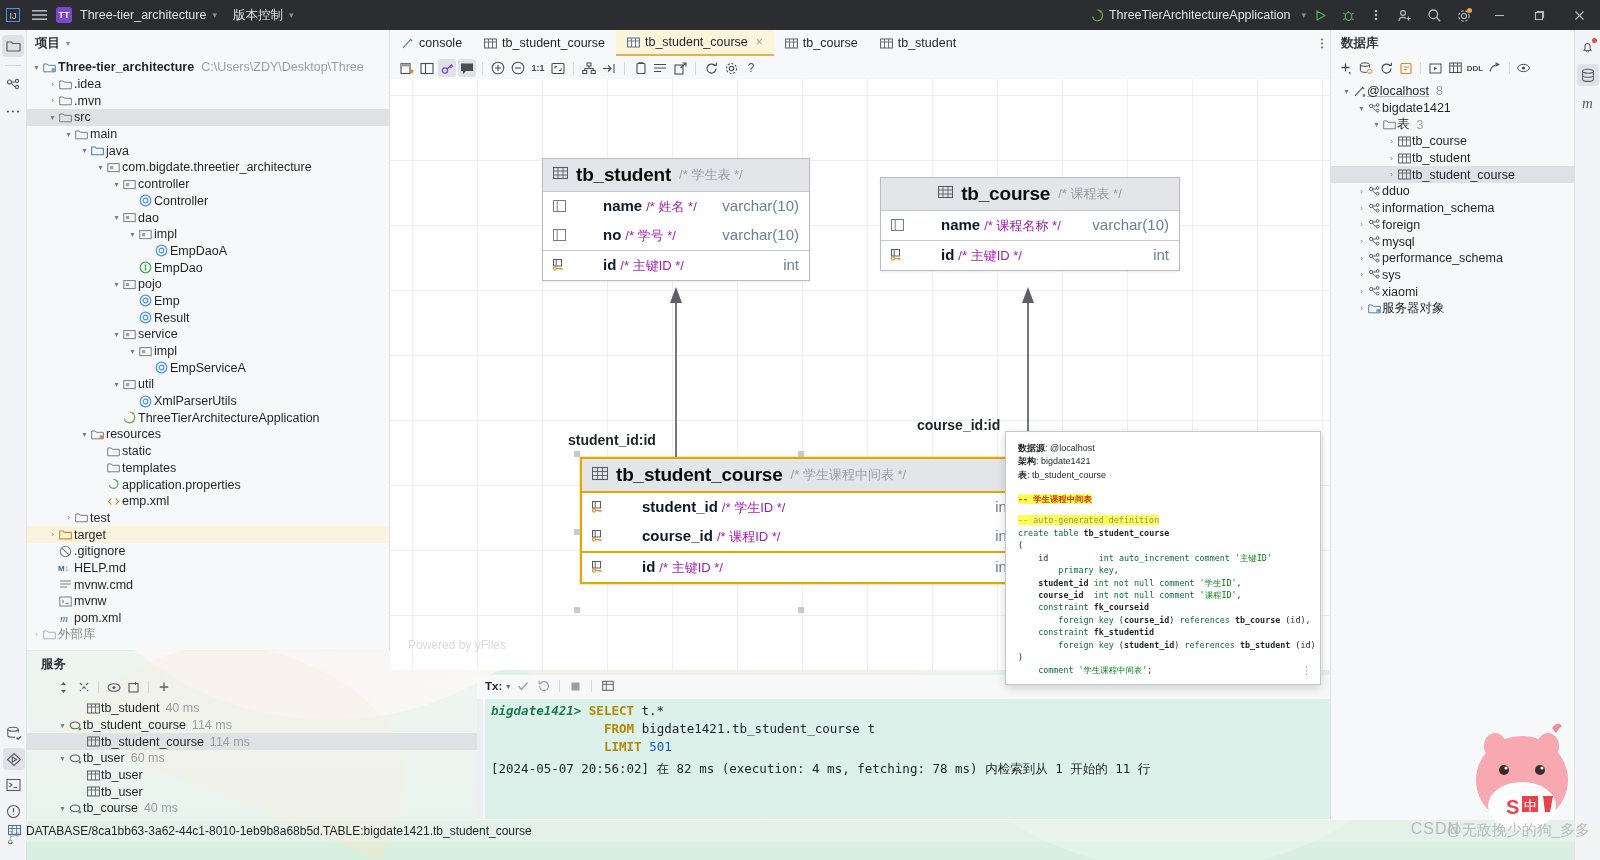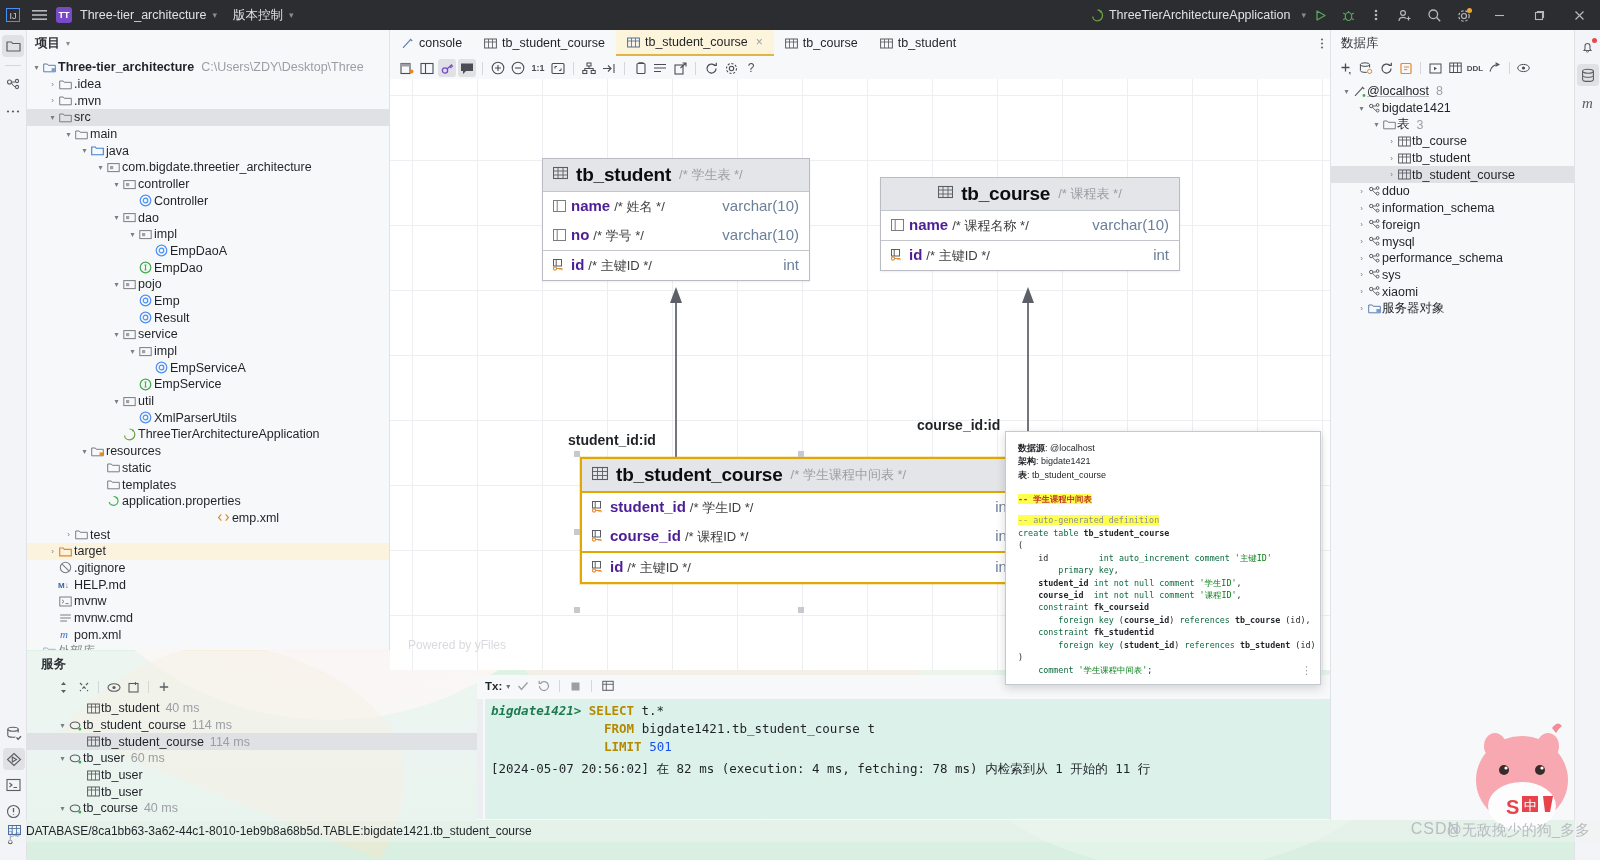--- a/index.html
+++ b/index.html
@@ -133,22 +133,22 @@
     padding: 5px 10px; border-bottom: 1px solid #c3c6cc;
   }
   .dtable .th .nm { font-size: 19px; font-weight: bold; color: #0d0d0f; letter-spacing: -0.2px; }
   .dtable .th .cm { font-size: 13px; color: #9b9ea4; }
   .dtable .rowc { }
   .dtable .row {
     display: flex; align-items: baseline; padding: 5px 10px; font-size: 15px;
   }
   .dtable .row.pk { border-top: 1px solid #c3c6cc; }
   .dtable .row .ic { width: 18px; flex: none; align-self: center; }
-  .dtable .row .fn { font-weight: bold; color: #4c1d95; }
-  .dtable .row .fc { color: #404040; font-size: 13px; margin: 0 4px; }
+  .dtable .row .fn { font-weight: bold; color: #0f172a; margin-left: 32px; }
+  .dtable .row .fc { color: #a21caf; font-size: 13px; margin: 0 4px; }
   .dtable .row .ft { color: #6b7f99; margin-left: auto; padding-left: 10px; }
 
   #tbl-sc { border: 2px solid #e0a800; box-shadow: 0 0 0 1px rgba(224,168,0,0.25); }
   #tbl-sc .th { background: #e3e5e9; border-bottom: 2px solid #e0a800; }
   #tbl-sc .row.pk { border-top: 2px solid #e0a800; }
   .handle { position: absolute; width: 6px; height: 6px; background: #c6c9ce; }
 
   .edge-label { position: absolute; font-size: 14px; font-weight: bold; color: #1f2227; }
 
   
@@ -185,21 +185,21 @@
   .prompt { color: #1d7a4f; font-style: italic; font-weight: bold; }
   .kw { color: #b58900; font-weight: bold; }
   .num { color: #1750eb; }
 
   
   .db-panel {
     position: absolute; left: 1330px; top: 30px; width: 244px; height: 790px;
     background: #f7f8fa; border-left: 1px solid #e0e2e7;
   }
   .db-head { height: 27px; display: flex; align-items: center; padding-left: 10px;
-             font-size: 12.5px; font-weight: normal; color: #30323a; }
+             font-size: 12.5px; font-weight: bold; color: #30323a; }
   .db-toolbar { height: 22px; display: flex; align-items: center; gap: 2px; padding-left: 6px;
                 color: #4a4d53; }
   .db-tb { width: 18px; height: 18px; display: flex; align-items: center; justify-content: center; }
   .db-tree { font-size: 12.5px; color: #1f2227; margin-top: 4px; }
   .db-row { height: 16.7px; display: flex; align-items: center; white-space: nowrap; }
   .db-row.sel { background: #dfe1e5; }
   .db-cnt { color: #9b9ea4; margin-left: 7px; }
   .db-link { text-decoration: underline; text-decoration-color: #b8bbc1; }
 
   
@@ -595,30 +595,20 @@
         <div class="tree-row" style="padding-left: 116px; text-align: right;">
           <span class="tw"></span>
           <span class="ti">
             <svg width="13" height="13" viewBox="0 0 13 13">
               <circle cx="6.5" cy="6.5" r="5.3" fill="none" stroke="#4a8ef7" stroke-width="1.2"></circle>
               <circle cx="6.5" cy="6.5" r="2.3" fill="none" stroke="#4a8ef7" stroke-width="1.2"></circle>
             </svg>
           </span>
           <span class="tlbl">EmpServiceA</span>
         </div>
-        <div class="tree-row" style="padding-left: 100px;">
-          <span class="tw"></span>
-          <span class="ti">
-            <svg width="13" height="13" viewBox="0 0 13 13">
-              <circle cx="6.5" cy="6.5" r="5.3" fill="none" stroke="#3fae4a" stroke-width="1.2"></circle>
-              <path d="M5.5 4 h2 M6.5 4 v5 M5.5 9 h2" stroke="#3fae4a" stroke-width="1.1" fill="none"></path>
-            </svg>
-          </span>
-          <span class="tlbl">EmpService</span>
-        </div>
         <div class="tree-row" style="padding-left: 84px;">
           <span class="tw">▾</span>
           <span class="ti">
             <svg width="13" height="13" viewBox="0 0 13 13">
               <rect x="0.8" y="2.6" width="11.4" height="8" fill="none" stroke="#7a7d83" stroke-width="1"></rect>
               <rect x="3" y="5" width="3.2" height="3.2" fill="#9ea1a7"></rect>
             </svg>
           </span>
           <span class="tlbl">util</span>
         </div>
@@ -673,21 +663,21 @@
         <div class="tree-row" style="padding-left: 68px;">
           <span class="tw"></span>
           <span class="ti">
             <svg width="13" height="13" viewBox="0 0 13 13">
               <path d="M6.5 1.5 C9.2 1.5 11 3.5 11 5.8 C11 8.3 9 10.3 6.5 10.3 C4.4 10.3 2.6 8.9 2.3 7" fill="none" stroke="#3fae4a" stroke-width="1.2"></path>
               <circle cx="9.4" cy="2.8" r="0.9" fill="#3fae4a"></circle>
             </svg>
           </span>
           <span class="tlbl">application.properties</span>
         </div>
-        <div class="tree-row" style="padding-left: 68px; justify-content: center;">
+        <div class="tree-row" style="padding-left: 68px;">
           <span class="tw"></span>
           <span class="ti">
             <svg width="13" height="13" viewBox="0 0 13 13">
               <path d="M4.3 3.4 L1.6 6.5 L4.3 9.6 M8.7 3.4 L11.4 6.5 L8.7 9.6" fill="none" stroke="#e08a2b" stroke-width="1.2"></path>
             </svg>
           </span>
           <span class="tlbl">emp.xml</span>
         </div>
         <div class="tree-row" style="padding-left: 36px;">
           <span class="tw">›</span>
@@ -723,34 +713,34 @@
             <svg width="15" height="11" viewBox="0 0 15 11">
               <text x="0" y="9" font-size="8" font-weight="bold" fill="#3f5f9f" font-family="Liberation Sans">M↓</text>
             </svg>
           </span>
           <span class="tlbl">HELP.md</span>
         </div>
         <div class="tree-row" style="padding-left: 20px;">
           <span class="tw"></span>
           <span class="ti">
             <svg width="13" height="13" viewBox="0 0 13 13">
+              <path d="M1.2 3 H11.8 M1.2 6 H11.8 M1.2 9 H8" stroke="#7a7d83" stroke-width="1.1"></path>
+            </svg>
+          </span>
+          <span class="tlbl">mvnw.cmd</span>
+        </div>
+        <div class="tree-row" style="padding-left: 20px;">
+          <span class="tw"></span>
+          <span class="ti">
+            <svg width="13" height="13" viewBox="0 0 13 13">
               <rect x="0.8" y="2" width="11.4" height="9" fill="none" stroke="#7a7d83" stroke-width="1"></rect>
               <path d="M3 4.8 L5 6.5 L3 8.2 M6.5 8.6 H9.6" fill="none" stroke="#7a7d83" stroke-width="1"></path>
             </svg>
           </span>
           <span class="tlbl">mvnw</span>
-        </div>
-        <div class="tree-row" style="padding-left: 20px;">
-          <span class="tw"></span>
-          <span class="ti">
-            <svg width="13" height="13" viewBox="0 0 13 13">
-              <path d="M1.2 3 H11.8 M1.2 6 H11.8 M1.2 9 H8" stroke="#7a7d83" stroke-width="1.1"></path>
-            </svg>
-          </span>
-          <span class="tlbl">mvnw.cmd</span>
         </div>
         <div class="tree-row" style="padding-left: 20px;">
           <span class="tw"></span>
           <span class="ti">
             <svg width="13" height="13" viewBox="0 0 13 13">
               <text x="1" y="10" font-size="11" font-style="italic" fill="#3f6fc6" font-family="Liberation Serif">m</text>
             </svg>
           </span>
           <span class="tlbl">pom.xml</span>
         </div>

